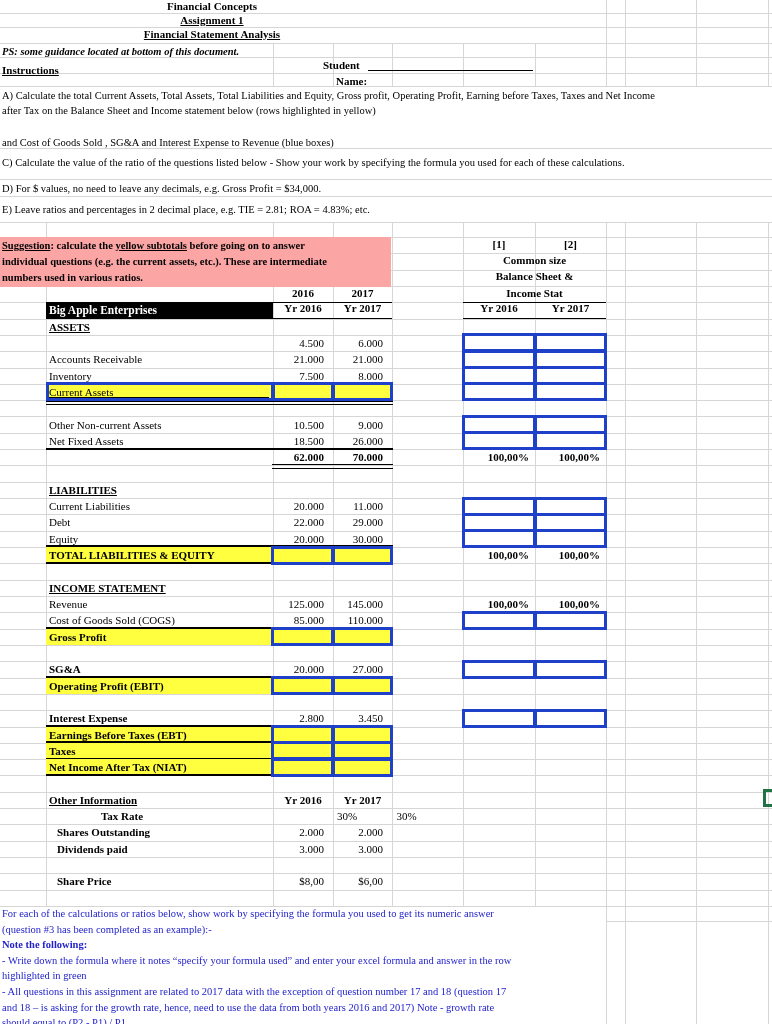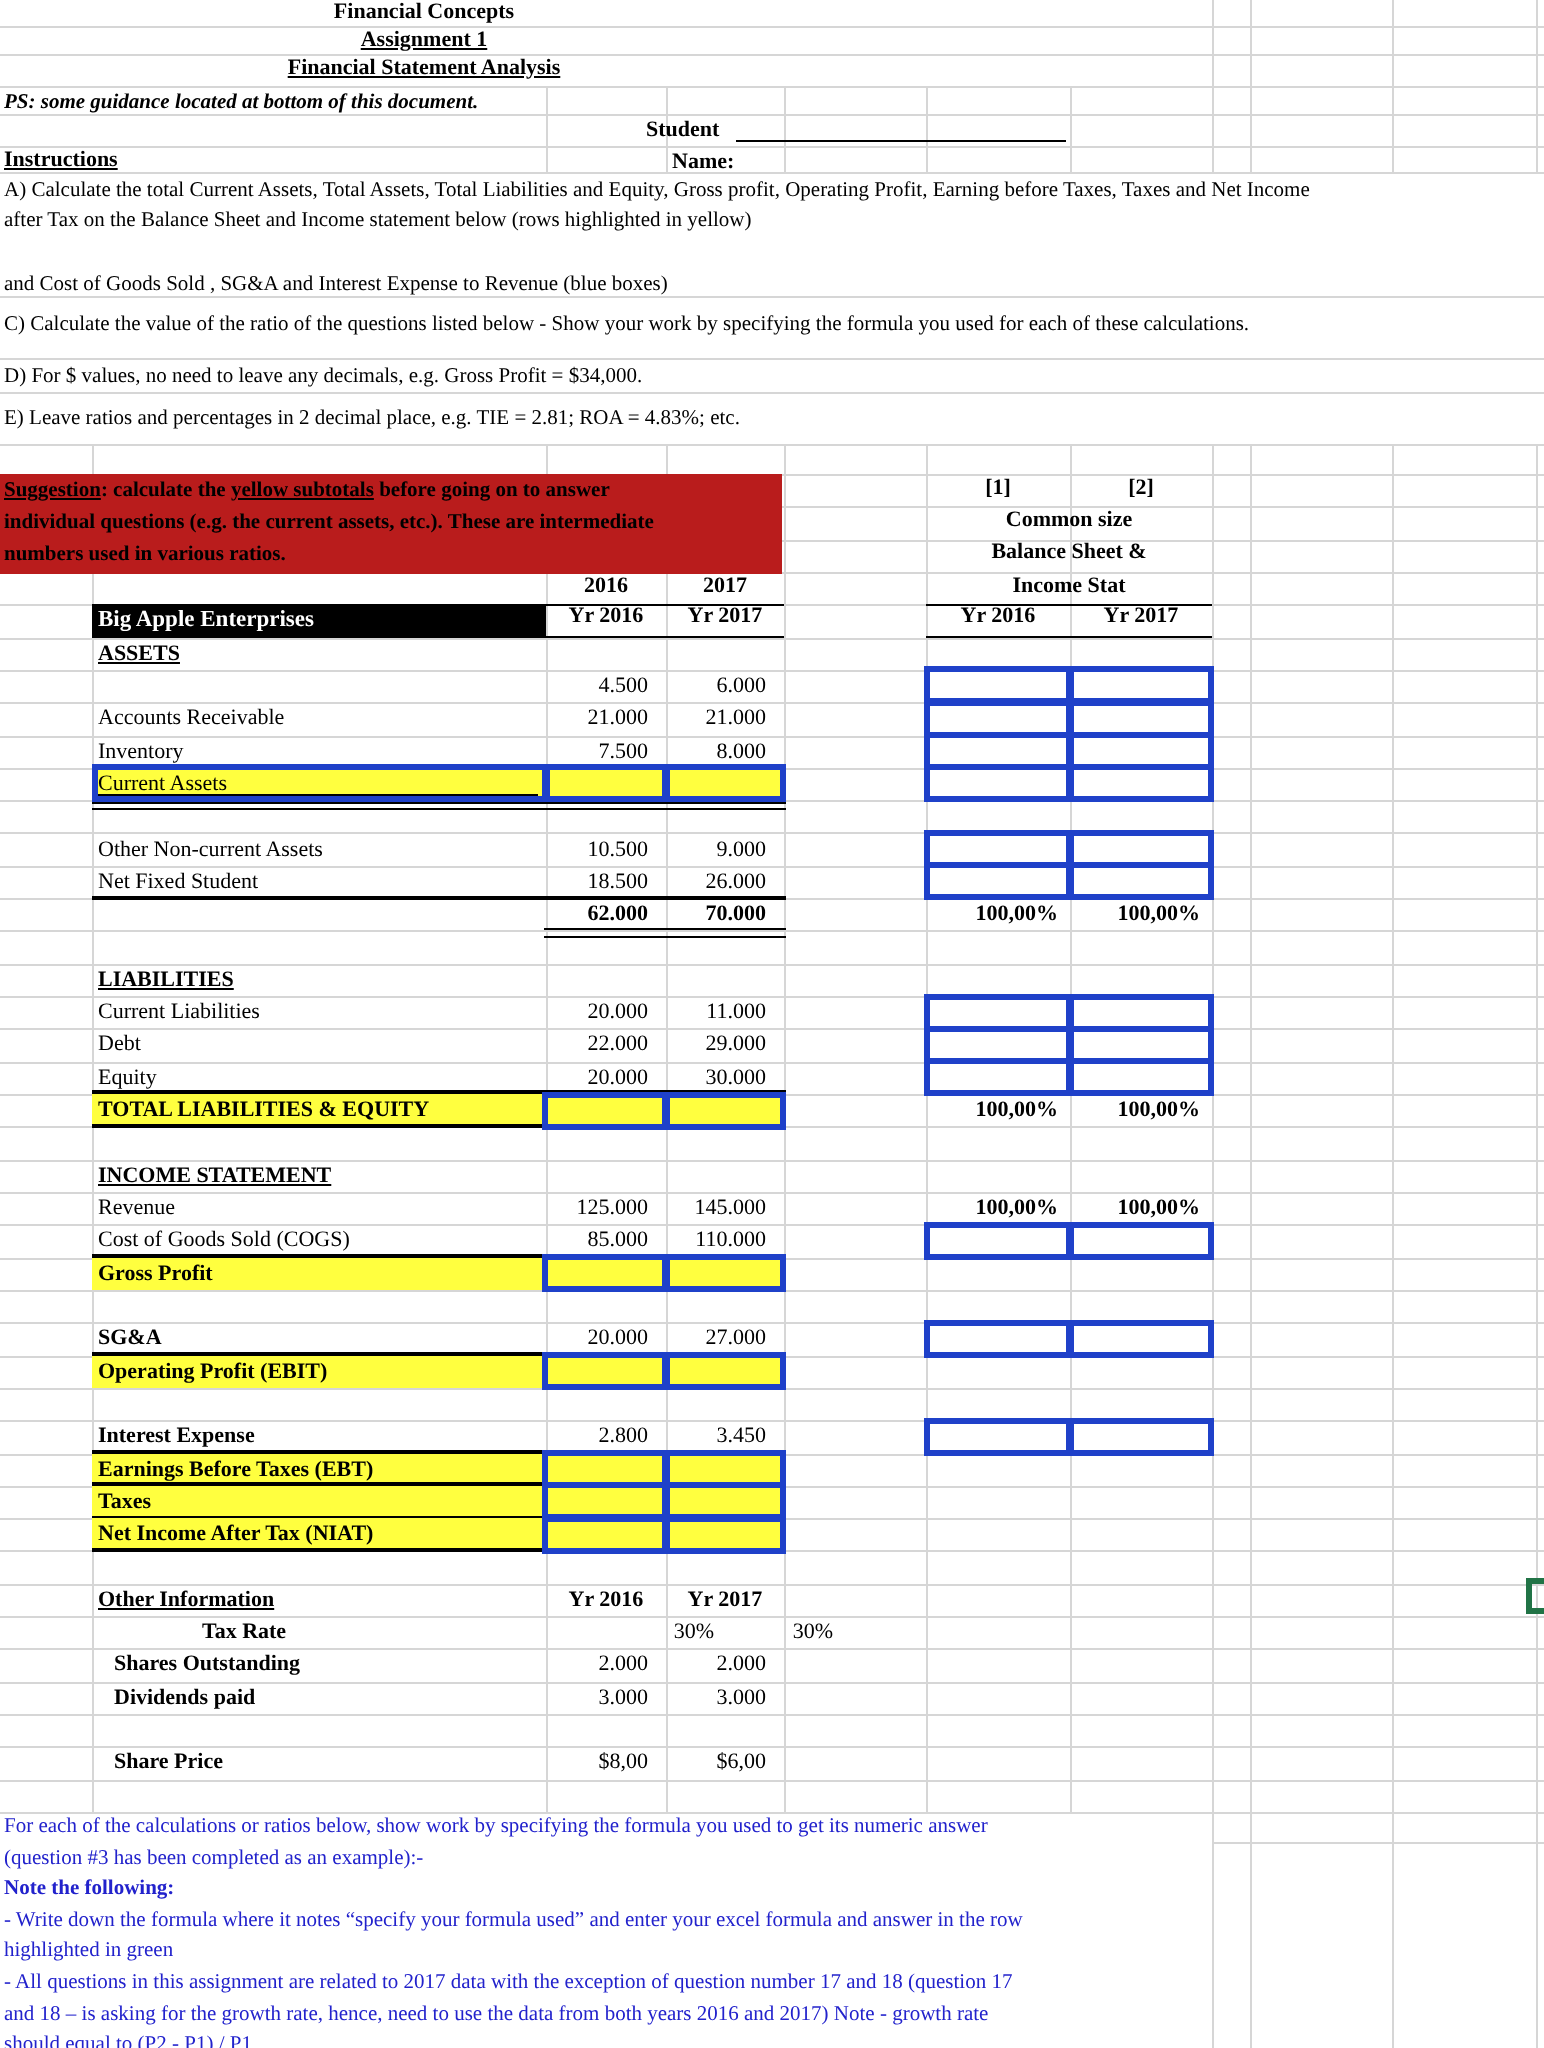--- a/index.html
+++ b/index.html
@@ -125,29 +125,29 @@
 
   <div class="abs b ctr" style="top:0px;left:0;width:424px;">Financial Concepts</div>
   <div class="abs b ctr u" style="top:13.5px;left:0;width:424px;">Assignment 1</div>
   <div class="abs b ctr u" style="top:27.5px;left:0;width:424px;">Financial Statement Analysis</div>
 
   <div class="abs b i small" style="top:45px;left:2px;">PS: some guidance located at bottom of this document.</div>
   <div class="abs b" style="top:58.5px;left:276px;margin-left:47px;">Student</div>
   <div class="abs b" style="top:75px;left:336px;">Name:</div>
   <div class="abs" style="top:60px;left:368px;width:165px;height:10px;border-bottom:1.2px solid #000;"></div>
 
-  <div class="abs b u" style="top:74px;left:2px;">Instructions</div>
+  <div class="abs b u" style="top:64px;left:2px;">Instructions</div>
   <div class="abs small" style="top:89px;left:2px;">A) Calculate the total Current Assets, Total Assets, Total Liabilities and Equity, Gross profit, Operating Profit, Earning before Taxes, Taxes and Net Income</div>
   <div class="abs small" style="top:104px;left:2px;">after Tax on the Balance Sheet and Income statement below (rows highlighted in yellow)</div>
   <div class="abs small" style="top:136px;left:2px;">and Cost of Goods Sold , SG&amp;A and Interest Expense to Revenue (blue boxes)</div>
   <div class="abs small" style="top:156px;left:2px;">C) Calculate the value of the ratio of the questions listed below  - Show your work by specifying the formula you used for each of these calculations.</div>
   <div class="abs small" style="top:182px;left:2px;">D) For $ values, no need to leave any decimals, e.g. Gross Profit = $34,000.</div>
   <div class="abs small" style="top:203px;left:2px;">E) Leave ratios and percentages in 2 decimal place, e.g. TIE = 2.81; ROA = 4.83%; etc.</div>
 
-  <div class="abs" style="top:237px;left:0;width:391px;height:49.5px;background:#b91c1c;">
+  <div class="abs" style="top:237px;left:0;width:391px;height:49.5px;background:#fca5a5;">
     <div class="abs b small" style="top:1.5px;left:2px;"><span class="u">Suggestion</span><span>:  calculate the </span><span class="u">yellow subtotals</span><span> before going on to answer</span></div>
     <div class="abs b small" style="top:17.5px;left:2px;">individual questions  (e.g. the current assets, etc.). These are intermediate</div>
     <div class="abs b small" style="top:33.5px;left:2px;">numbers used in various ratios.</div>
   </div>
 
   <div class="abs b ctr" style="top:238px;left:463px;width:72px;">[1]</div>
   <div class="abs b ctr" style="top:238px;left:535px;width:71px;">[2]</div>
   <div class="abs b ctr" style="top:254px;left:463px;width:143px;">Common size</div>
   <div class="abs b ctr" style="top:270.3px;left:463px;width:143px;">Balance Sheet &amp;</div>
   <div class="abs b ctr" style="top:287px;left:463px;width:143px;">Income Stat</div>
@@ -208,21 +208,21 @@
         <div class="bb bbF"></div>
         <div class="bb bbG"></div>
         <div class="lbl">Other Non-current Assets</div>
         <div class="num v1">10.500</div>
         <div class="num v2">9.000</div>
       </div>
       <div class="trow" style="top: 432.819px;">
         <div class="bkbd"></div>
         <div class="bb bbF"></div>
         <div class="bb bbG"></div>
-        <div class="lbl">Net Fixed Student</div>
+        <div class="lbl">Net Fixed Assets</div>
         <div class="num v1">18.500</div>
         <div class="num v2">26.000</div>
       </div>
       <div class="trow" style="top: 449.136px;">
         <div class="ducd"></div>
         <div class="num v1 b">62.000</div>
         <div class="num v2 b">70.000</div>
         <div class="num p1 b">100,00%</div>
         <div class="num p2 b">100,00%</div>
       </div>

